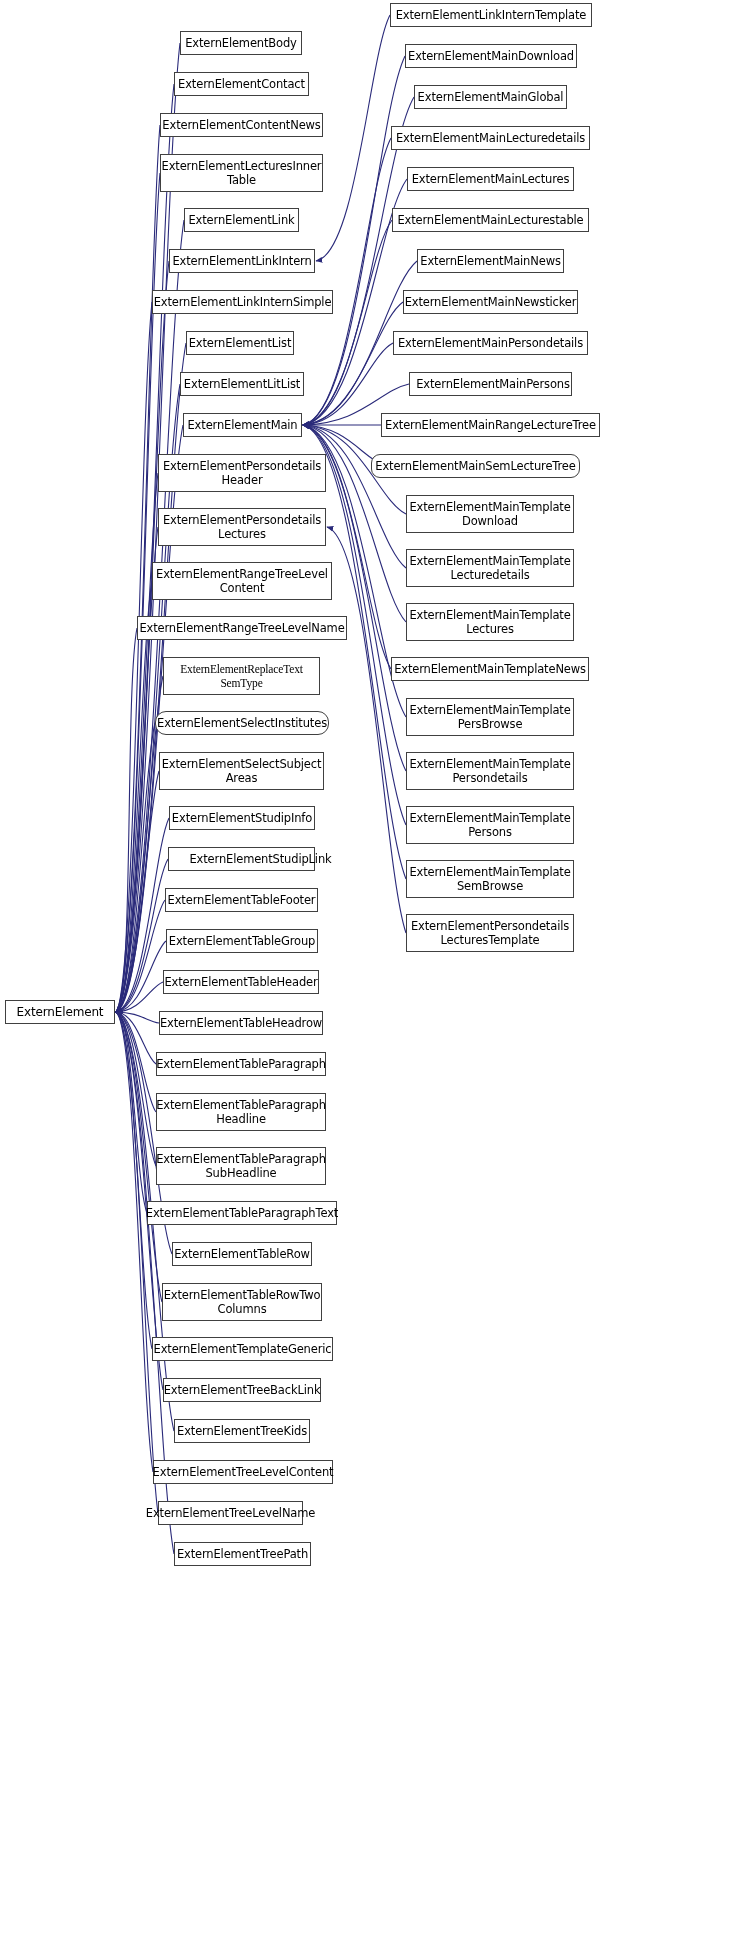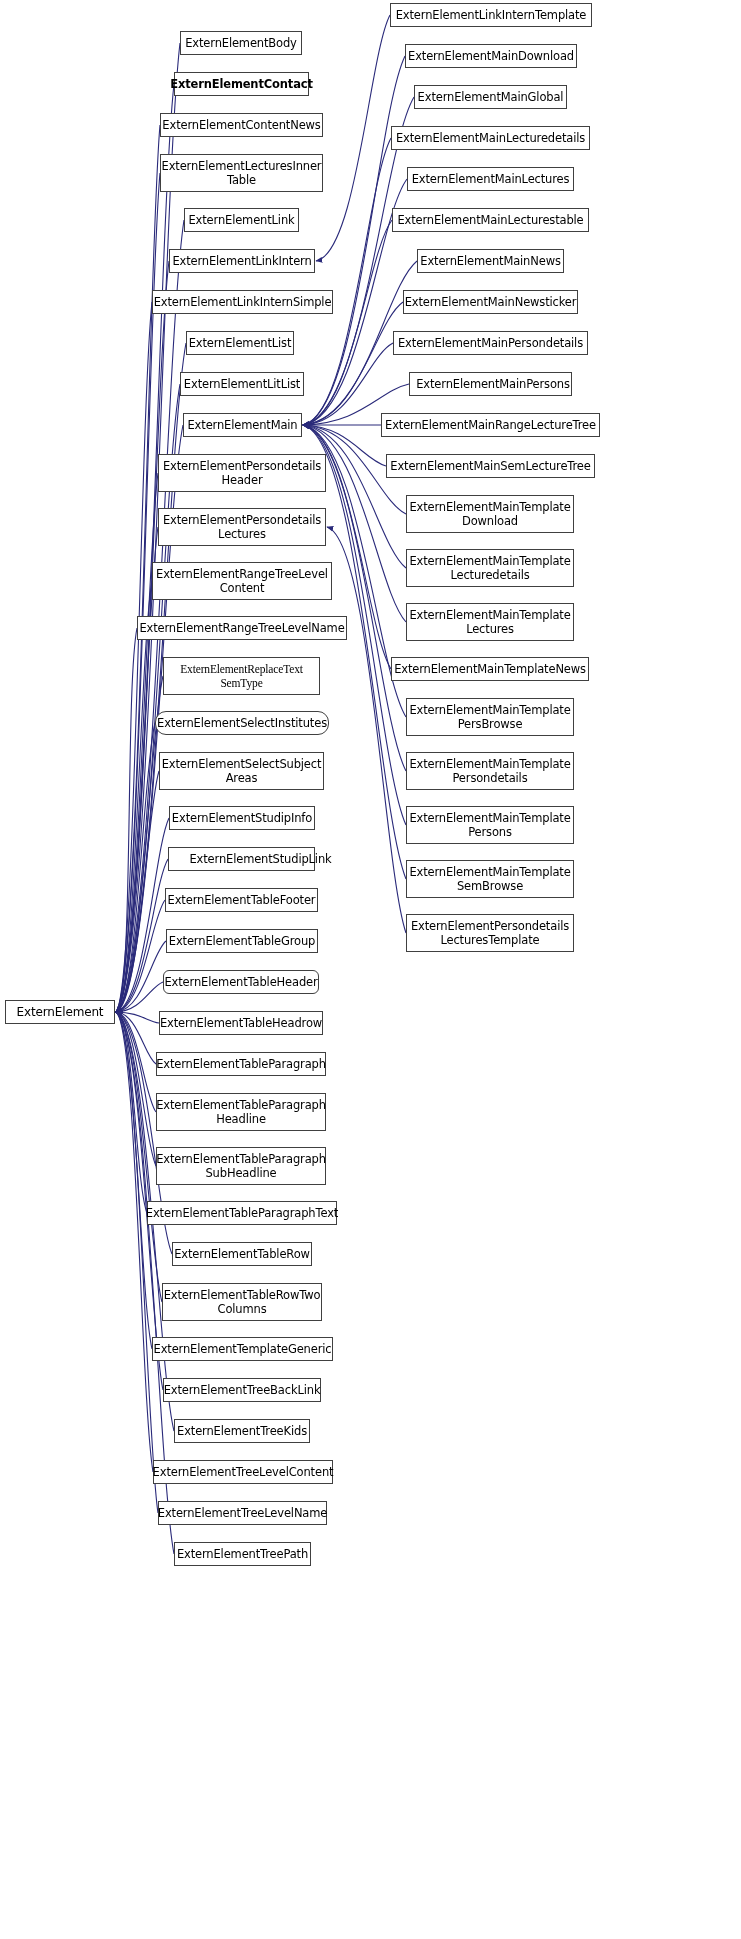--- a/index.html
+++ b/index.html
@@ -108,21 +108,21 @@
       <path d="M 303 425 C 351.4 432.32, 366.36 629.96, 391 669" fill="none" stroke="#2a2a7a" stroke-width="1.1" marker-start="url(#arrow)"></path>
       <path d="M 303 425 C 359.65 433.76, 377.15999999999997 670.28, 406 717" fill="none" stroke="#2a2a7a" stroke-width="1.1" marker-start="url(#arrow)"></path>
       <path d="M 303 425 C 359.65 435.38, 377.15999999999997 715.64, 406 771" fill="none" stroke="#2a2a7a" stroke-width="1.1" marker-start="url(#arrow)"></path>
       <path d="M 303 425 C 359.65 437, 377.15999999999997 761, 406 825" fill="none" stroke="#2a2a7a" stroke-width="1.1" marker-start="url(#arrow)"></path>
       <path d="M 303 425 C 359.65 438.62, 377.15999999999997 806.36, 406 879" fill="none" stroke="#2a2a7a" stroke-width="1.1" marker-start="url(#arrow)"></path>
       <path d="M 327 527 C 370.45 539.18, 383.88 868.04, 406 933" fill="none" stroke="#2a2a7a" stroke-width="1.1" marker-start="url(#arrow)"></path>
     </svg>
   <div id="node-layer">
       <div class="node root" style="left: 5px; top: 1000px; width: 110px; height: 24px;"><span>ExternElement</span></div>
       <div class="node" style="left: 180px; top: 31px; width: 122px; height: 24px;"><span>ExternElementBody</span></div>
-      <div class="node" style="left: 174px; top: 72px; width: 135px; height: 24px; font-weight: bold;"><span>ExternElementContact</span></div>
+      <div class="node" style="left: 174px; top: 72px; width: 135px; height: 24px;"><span>ExternElementContact</span></div>
       <div class="node" style="left: 160px; top: 113px; width: 163px; height: 24px;"><span>ExternElementContentNews</span></div>
       <div class="node" style="left: 160px; top: 154px; width: 163px; height: 38px;"><span>ExternElementLecturesInner
 Table</span></div>
       <div class="node" style="left: 184px; top: 208px; width: 115px; height: 24px;"><span>ExternElementLink</span></div>
       <div class="node" style="left: 169px; top: 249px; width: 146px; height: 24px;"><span>ExternElementLinkIntern</span></div>
       <div class="node" style="left: 152px; top: 290px; width: 181px; height: 24px;"><span>ExternElementLinkInternSimple</span></div>
       <div class="node" style="left: 186px; top: 331px; width: 108px; height: 24px;"><span>ExternElementList</span></div>
       <div class="node" style="left: 180px; top: 372px; width: 124px; height: 24px;"><span>ExternElementLitList</span></div>
       <div class="node" style="left: 183px; top: 413px; width: 119px; height: 24px;"><span>ExternElementMain</span></div>
       <div class="node" style="left: 158px; top: 454px; width: 168px; height: 38px;"><span>ExternElementPersondetails
@@ -134,49 +134,49 @@
       <div class="node" style="left: 137px; top: 616px; width: 210px; height: 24px;"><span>ExternElementRangeTreeLevelName</span></div>
       <div class="node" style="left: 163px; top: 657px; width: 157px; height: 38px; font-family: Liberation Serif, serif;"><span>ExternElementReplaceText
 SemType</span></div>
       <div class="node" style="left: 155px; top: 711px; width: 174px; height: 24px; border-radius: 11px;"><span>ExternElementSelectInstitutes</span></div>
       <div class="node" style="left: 159px; top: 752px; width: 165px; height: 38px;"><span>ExternElementSelectSubject
 Areas</span></div>
       <div class="node" style="left: 169px; top: 806px; width: 146px; height: 24px;"><span>ExternElementStudipInfo</span></div>
       <div class="node" style="left: 168px; top: 847px; width: 147px; height: 24px; padding-left: 41px;"><span>ExternElementStudipLink</span></div>
       <div class="node" style="left: 165px; top: 888px; width: 153px; height: 24px;"><span>ExternElementTableFooter</span></div>
       <div class="node" style="left: 166px; top: 929px; width: 152px; height: 24px;"><span>ExternElementTableGroup</span></div>
-      <div class="node" style="left: 163px; top: 970px; width: 156px; height: 24px; border-radius: 6px;"><span>ExternElementTableHeader</span></div>
+      <div class="node" style="left: 163px; top: 970px; width: 156px; height: 24px;"><span>ExternElementTableHeader</span></div>
       <div class="node" style="left: 159px; top: 1011px; width: 164px; height: 24px;"><span>ExternElementTableHeadrow</span></div>
       <div class="node" style="left: 156px; top: 1052px; width: 170px; height: 24px;"><span>ExternElementTableParagraph</span></div>
       <div class="node" style="left: 156px; top: 1093px; width: 170px; height: 38px;"><span>ExternElementTableParagraph
 Headline</span></div>
       <div class="node" style="left: 156px; top: 1147px; width: 170px; height: 38px;"><span>ExternElementTableParagraph
 SubHeadline</span></div>
       <div class="node" style="left: 147px; top: 1201px; width: 190px; height: 24px;"><span>ExternElementTableParagraphText</span></div>
       <div class="node" style="left: 172px; top: 1242px; width: 140px; height: 24px;"><span>ExternElementTableRow</span></div>
       <div class="node" style="left: 162px; top: 1283px; width: 160px; height: 38px;"><span>ExternElementTableRowTwo
 Columns</span></div>
       <div class="node" style="left: 152px; top: 1337px; width: 181px; height: 24px;"><span>ExternElementTemplateGeneric</span></div>
       <div class="node" style="left: 163px; top: 1378px; width: 158px; height: 24px;"><span>ExternElementTreeBackLink</span></div>
       <div class="node" style="left: 174px; top: 1419px; width: 136px; height: 24px;"><span>ExternElementTreeKids</span></div>
       <div class="node" style="left: 153px; top: 1460px; width: 180px; height: 24px;"><span>ExternElementTreeLevelContent</span></div>
-      <div class="node" style="left: 158px; top: 1501px; width: 169px; height: 24px; text-align: right;"><span>ExternElementTreeLevelName</span></div>
+      <div class="node" style="left: 158px; top: 1501px; width: 145px; height: 24px; text-align: right;"><span>ExternElementTreeLevelName</span></div>
       <div class="node" style="left: 174px; top: 1542px; width: 137px; height: 24px;"><span>ExternElementTreePath</span></div>
       <div class="node" style="left: 390px; top: 3px; width: 202px; height: 24px;"><span>ExternElementLinkInternTemplate</span></div>
       <div class="node" style="left: 405px; top: 44px; width: 172px; height: 24px;"><span>ExternElementMainDownload</span></div>
       <div class="node" style="left: 414px; top: 85px; width: 153px; height: 24px;"><span>ExternElementMainGlobal</span></div>
       <div class="node" style="left: 391px; top: 126px; width: 199px; height: 24px;"><span>ExternElementMainLecturedetails</span></div>
       <div class="node" style="left: 407px; top: 167px; width: 167px; height: 24px;"><span>ExternElementMainLectures</span></div>
       <div class="node" style="left: 392px; top: 208px; width: 197px; height: 24px;"><span>ExternElementMainLecturestable</span></div>
       <div class="node" style="left: 417px; top: 249px; width: 147px; height: 24px;"><span>ExternElementMainNews</span></div>
       <div class="node" style="left: 403px; top: 290px; width: 175px; height: 24px;"><span>ExternElementMainNewsticker</span></div>
       <div class="node" style="left: 393px; top: 331px; width: 195px; height: 24px;"><span>ExternElementMainPersondetails</span></div>
       <div class="node" style="left: 409px; top: 372px; width: 163px; height: 24px; padding-left: 8px;"><span>ExternElementMainPersons</span></div>
       <div class="node" style="left: 381px; top: 413px; width: 219px; height: 24px;"><span>ExternElementMainRangeLectureTree</span></div>
-      <div class="node" style="left: 386px; top: 454px; width: 209px; height: 24px;"><span>ExternElementMainSemLectureTree</span></div>
+      <div class="node" style="left: 371px; top: 454px; width: 209px; height: 24px; border-radius: 9px;"><span>ExternElementMainSemLectureTree</span></div>
       <div class="node" style="left: 406px; top: 495px; width: 168px; height: 38px;"><span>ExternElementMainTemplate
 Download</span></div>
       <div class="node" style="left: 406px; top: 549px; width: 168px; height: 38px;"><span>ExternElementMainTemplate
 Lecturedetails</span></div>
       <div class="node" style="left: 406px; top: 603px; width: 168px; height: 38px;"><span>ExternElementMainTemplate
 Lectures</span></div>
       <div class="node" style="left: 391px; top: 657px; width: 198px; height: 24px;"><span>ExternElementMainTemplateNews</span></div>
       <div class="node" style="left: 406px; top: 698px; width: 168px; height: 38px;"><span>ExternElementMainTemplate
 PersBrowse</span></div>
       <div class="node" style="left: 406px; top: 752px; width: 168px; height: 38px;"><span>ExternElementMainTemplate

